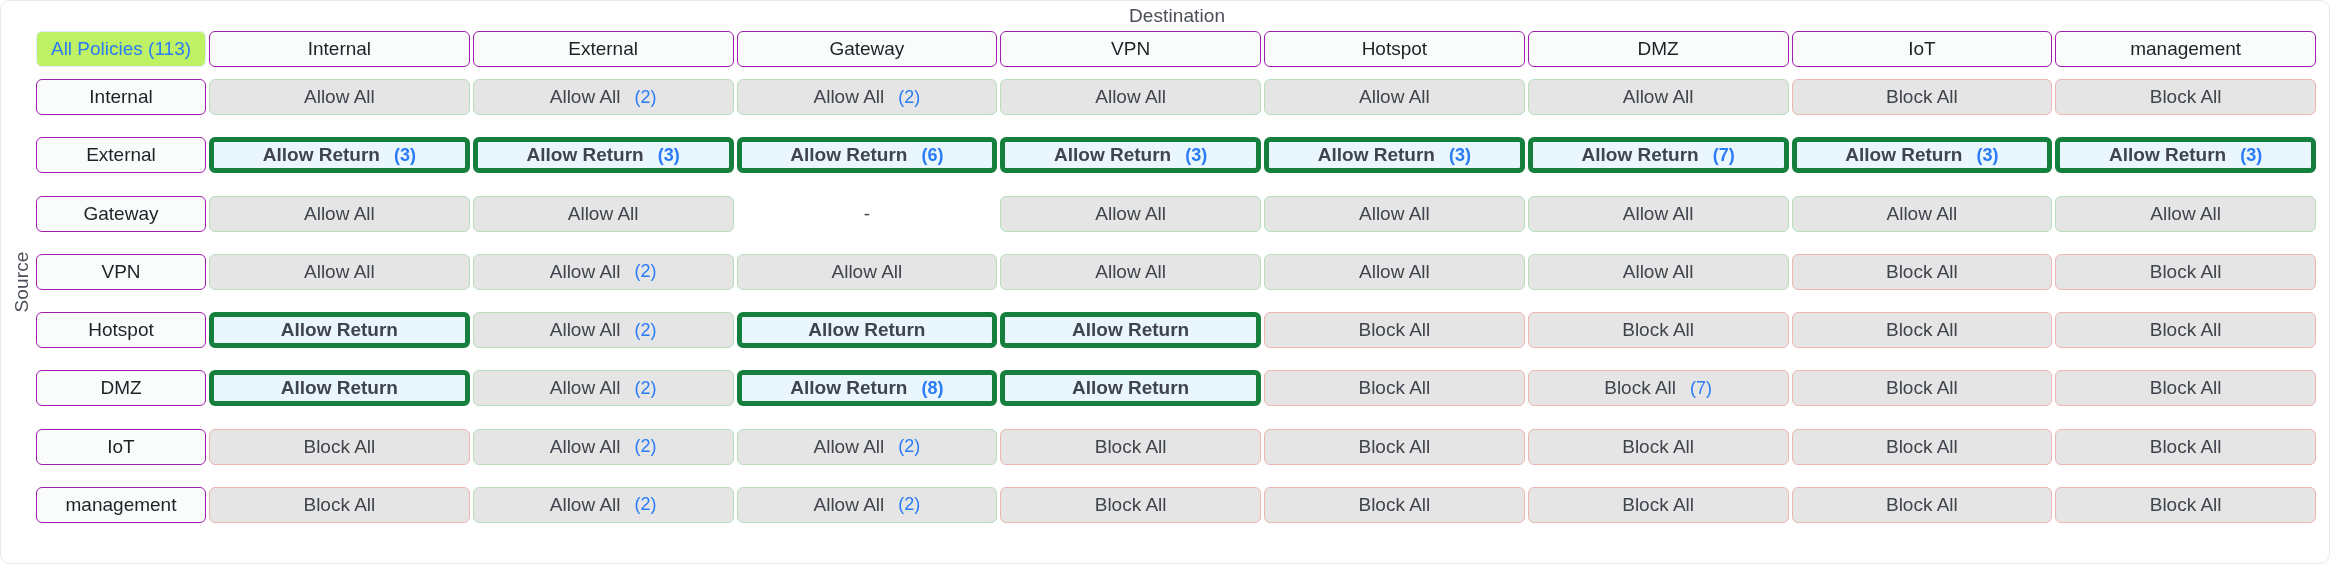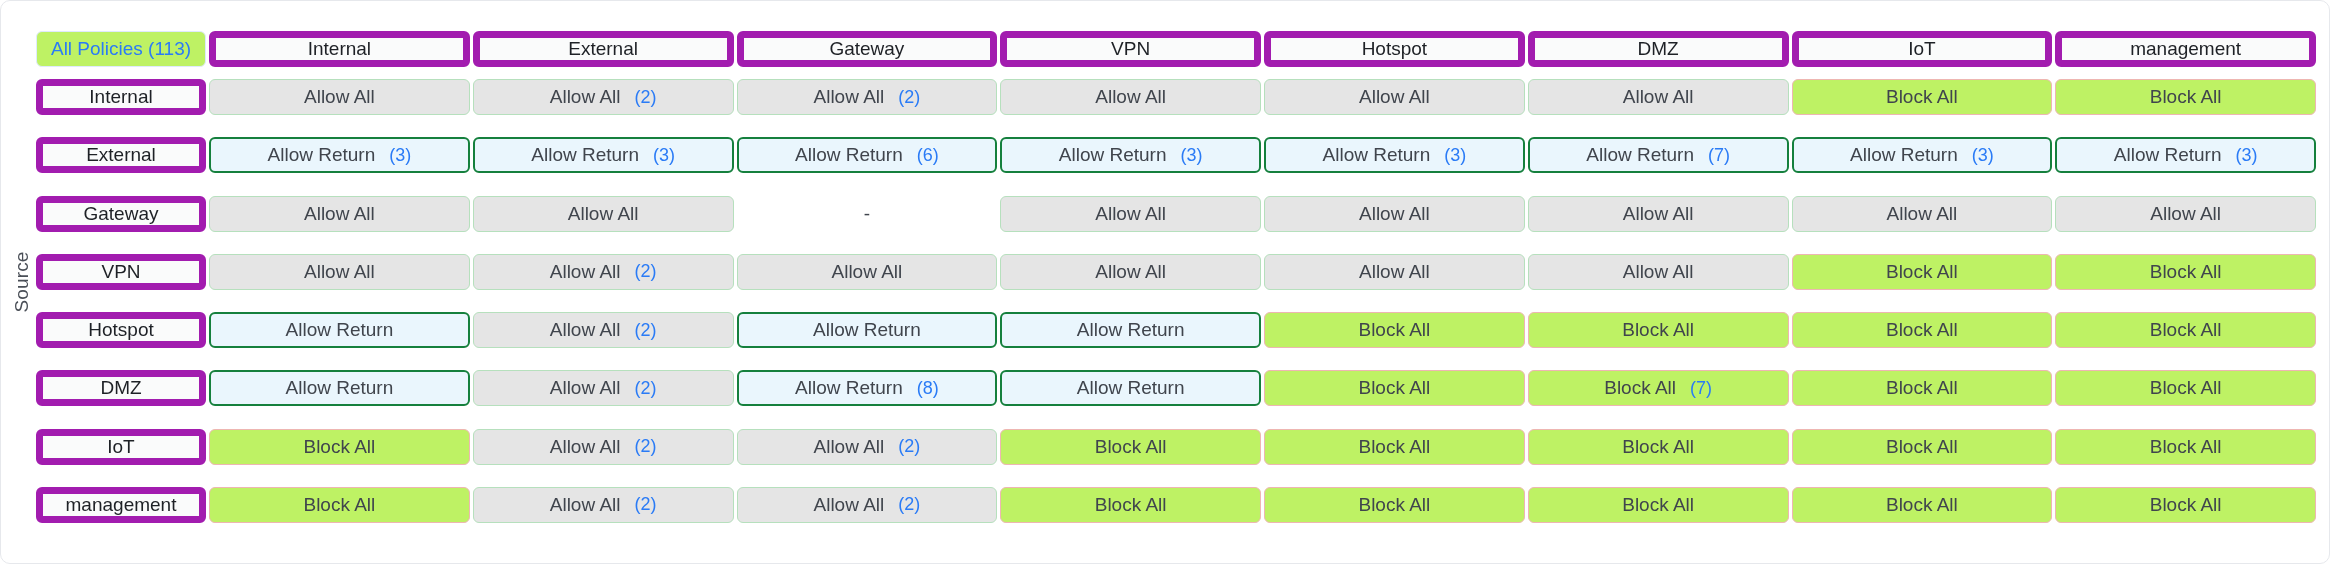--- a/index.html
+++ b/index.html
@@ -95,36 +95,37 @@
   .cell.corner {
     background: #bef264;
     color: #2a7bf6;
     border: 1px solid #dfeafd;
   }
 
   
   .cell.head {
     background: #fafbfb;
     color: #1e2126;
-    border: 7px solid #a21caf;
+    border: 1px solid #a21caf;
   }
 
   
   .cell.allow-all {
     background: #e5e5e5;
     border: 1px solid #b6e0bd;
     color: #40454d;
   }
   .cell.allow-return {
     background: #eaf6fd;
-    border: 2px solid #15803d;
+    border: 5px solid #15803d;
     color: #40454d;
+    font-weight: bold;
   }
   .cell.block-all {
-    background: #bef264;
+    background: #e5e5e5;
     border: 1px solid #eeb6b2;
     color: #40454d;
   }
   .cell.empty {
     background: #ffffff;
     border: 1px solid #ffffff;
     color: #40454d;
   }
 
   .cell .label {
@@ -138,20 +139,21 @@
   }
   .cell .count:empty { display: none; }
 
   .col-first { width: 170px; }
 </style>
 </head>
 <body>
 
 <div class="matrix-root">
 
+  <div class="dest-axis-label">Destination</div>
 
   <div class="src-axis-label">
     <span>Source</span>
   </div>
 
   <div class="grid-wrap">
     <table class="matrix">
       <colgroup id="matrix-colgroup">
           <col class="col-first">
           <col>

